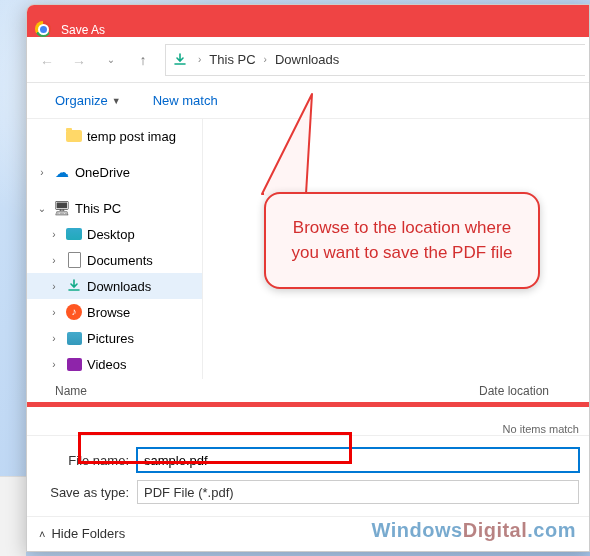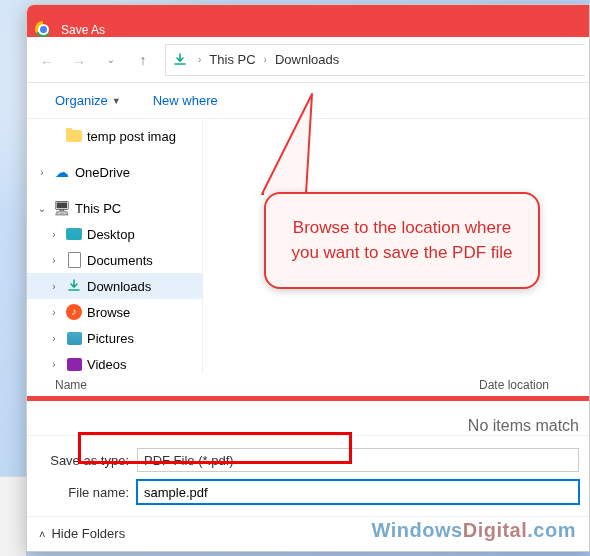--- a/index.html
+++ b/index.html
@@ -45,21 +45,21 @@
 .ic-docs { width:13px; height:16px; background:#fff; border:1px solid #888; border-radius:1px; }
 .ic-down { color:#1a8; }
 .ic-music { width:16px; height:16px; border-radius:50%; background:#ff5722; color:#fff; font-size:10px; line-height:16px; text-align:center; }
 .ic-pics { width:15px; height:13px; background:linear-gradient(#4ac,#39b); border-radius:2px; }
 .ic-video { width:15px; height:13px; background:#8e24aa; border-radius:2px; }
 
 .content { flex:1; position:relative; font-size:13px; }
 .content-header { display:flex; height:28px; align-items:center; border-bottom:5px solid #ef4444; padding-left:28px; color:#555; font-size:12px; }
 .content-header .col-name { flex:1; }
 .content-header .col-date { width:110px; }
-.content .empty { text-align:right; padding:16px 10px 0 0; color:#666; font-size:16px; }
+.content .empty { text-align:right; padding:16px 10px 0 0; color:#666; font-size:11px; }
 
 .footer { border-top:1px solid #eee; padding:10px 10px 6px 10px; font-size:13px; }
 .footer-row { display:flex; align-items:center; height:28px; margin-bottom:4px; }
 .footer-row .lbl { width:100px; text-align:right; padding-right:8px; color:#333; }
 .footer-row input, .footer-row .sel { flex:1; height:24px; border:1px solid #aaa; padding:0 6px; font-size:13px; font-family:inherit; background:#fff; }
 .footer-row input { border-color:#0078d4; outline:1px solid #0078d4; }
 .footer-row .sel { border:1px solid #ccc; display:flex; align-items:center; color:#333; }
 
 .red-box { position:absolute; border:3px solid #e00; pointer-events:none; }
 .red-box.fn { left:78px; top:432px; width:274px; height:32px; }
@@ -104,21 +104,21 @@
       <span class="chev">›</span>
       <span class="crumb">Downloads</span>
     </div>
   </div>
 
   <div class="toolbar">
     <div class="link">
       <span>Organize</span>
       <span class="drop">▼</span>
     </div>
-    <div class="nf">New where</div>
+    <div class="nf">New match</div>
   </div>
 
   <div class="body">
     <div class="sidebar">
       <div class="tree-item indent-2">
         <span class="exp"></span>
           <span class="ic">
             <span class="ic-folder"></span>
           </span>
         <span class="lbl">temp post imag</span>
@@ -185,26 +185,26 @@
       <div class="content-header">
         <div class="col-name">Name</div>
         <div class="col-date">Date location</div>
       </div>
       <div class="empty">No items match</div>
     </div>
   </div>
 
   <div class="footer">
     <div class="footer-row">
+      <div class="lbl">File name:</div>
+      <input type="text" value="sample.pdf" style="">
+    </div>
+    <div class="footer-row">
       <div class="lbl">Save as type:</div>
       <div class="sel">PDF File (*.pdf)</div>
-    </div>
-    <div class="footer-row">
-      <div class="lbl">File name:</div>
-      <input type="text" value="sample.pdf" style="">
     </div>
   </div>
 
   <div class="hide-row">
     <span class="chev-up">˄</span>
     <span>Hide Folders</span>
   </div>
 
 </div>
 

